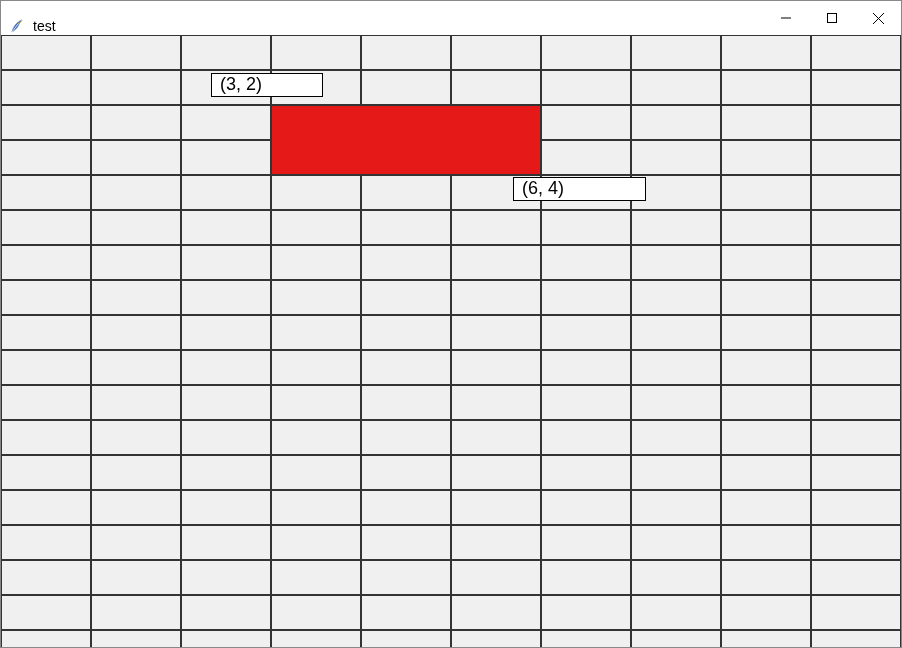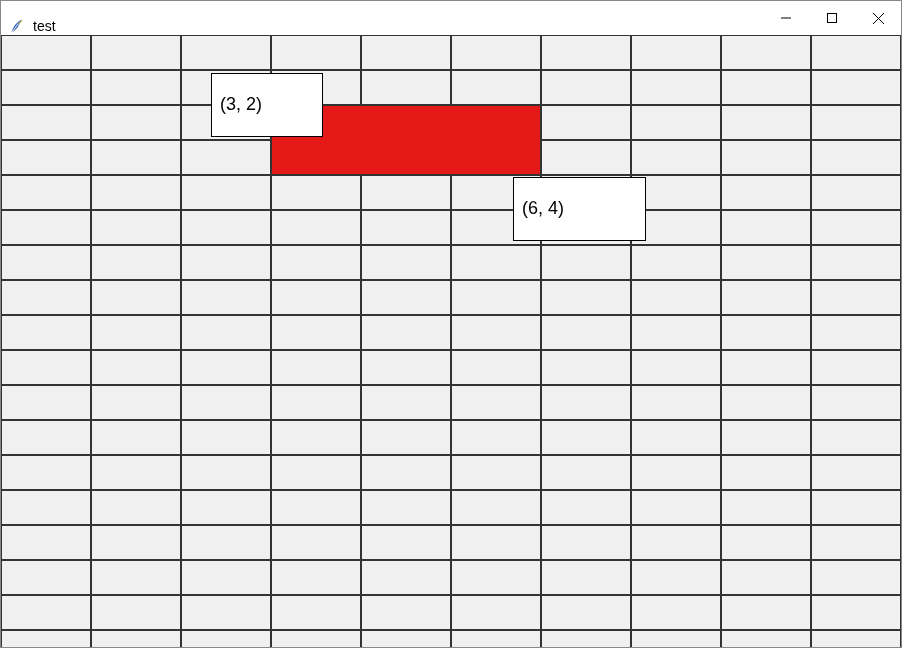--- a/index.html
+++ b/index.html
@@ -72,21 +72,21 @@
       background: #e61919;
       border: 1px solid #333;
     }
     
     .coord-label {
       position: absolute;
       background: #ffffff;
       border: 1px solid #000;
       font-size: 18px;
       font-family: Arial, sans-serif;
-      padding: 20px 8px;
+      padding: 0 8px;
       line-height: 1.2;
       white-space: nowrap;
     }
   </style>
 </head>
 <body>
 
 <div class="titlebar">
   <span class="tk-icon">
     <svg width="16" height="16" viewBox="0 0 16 16">

